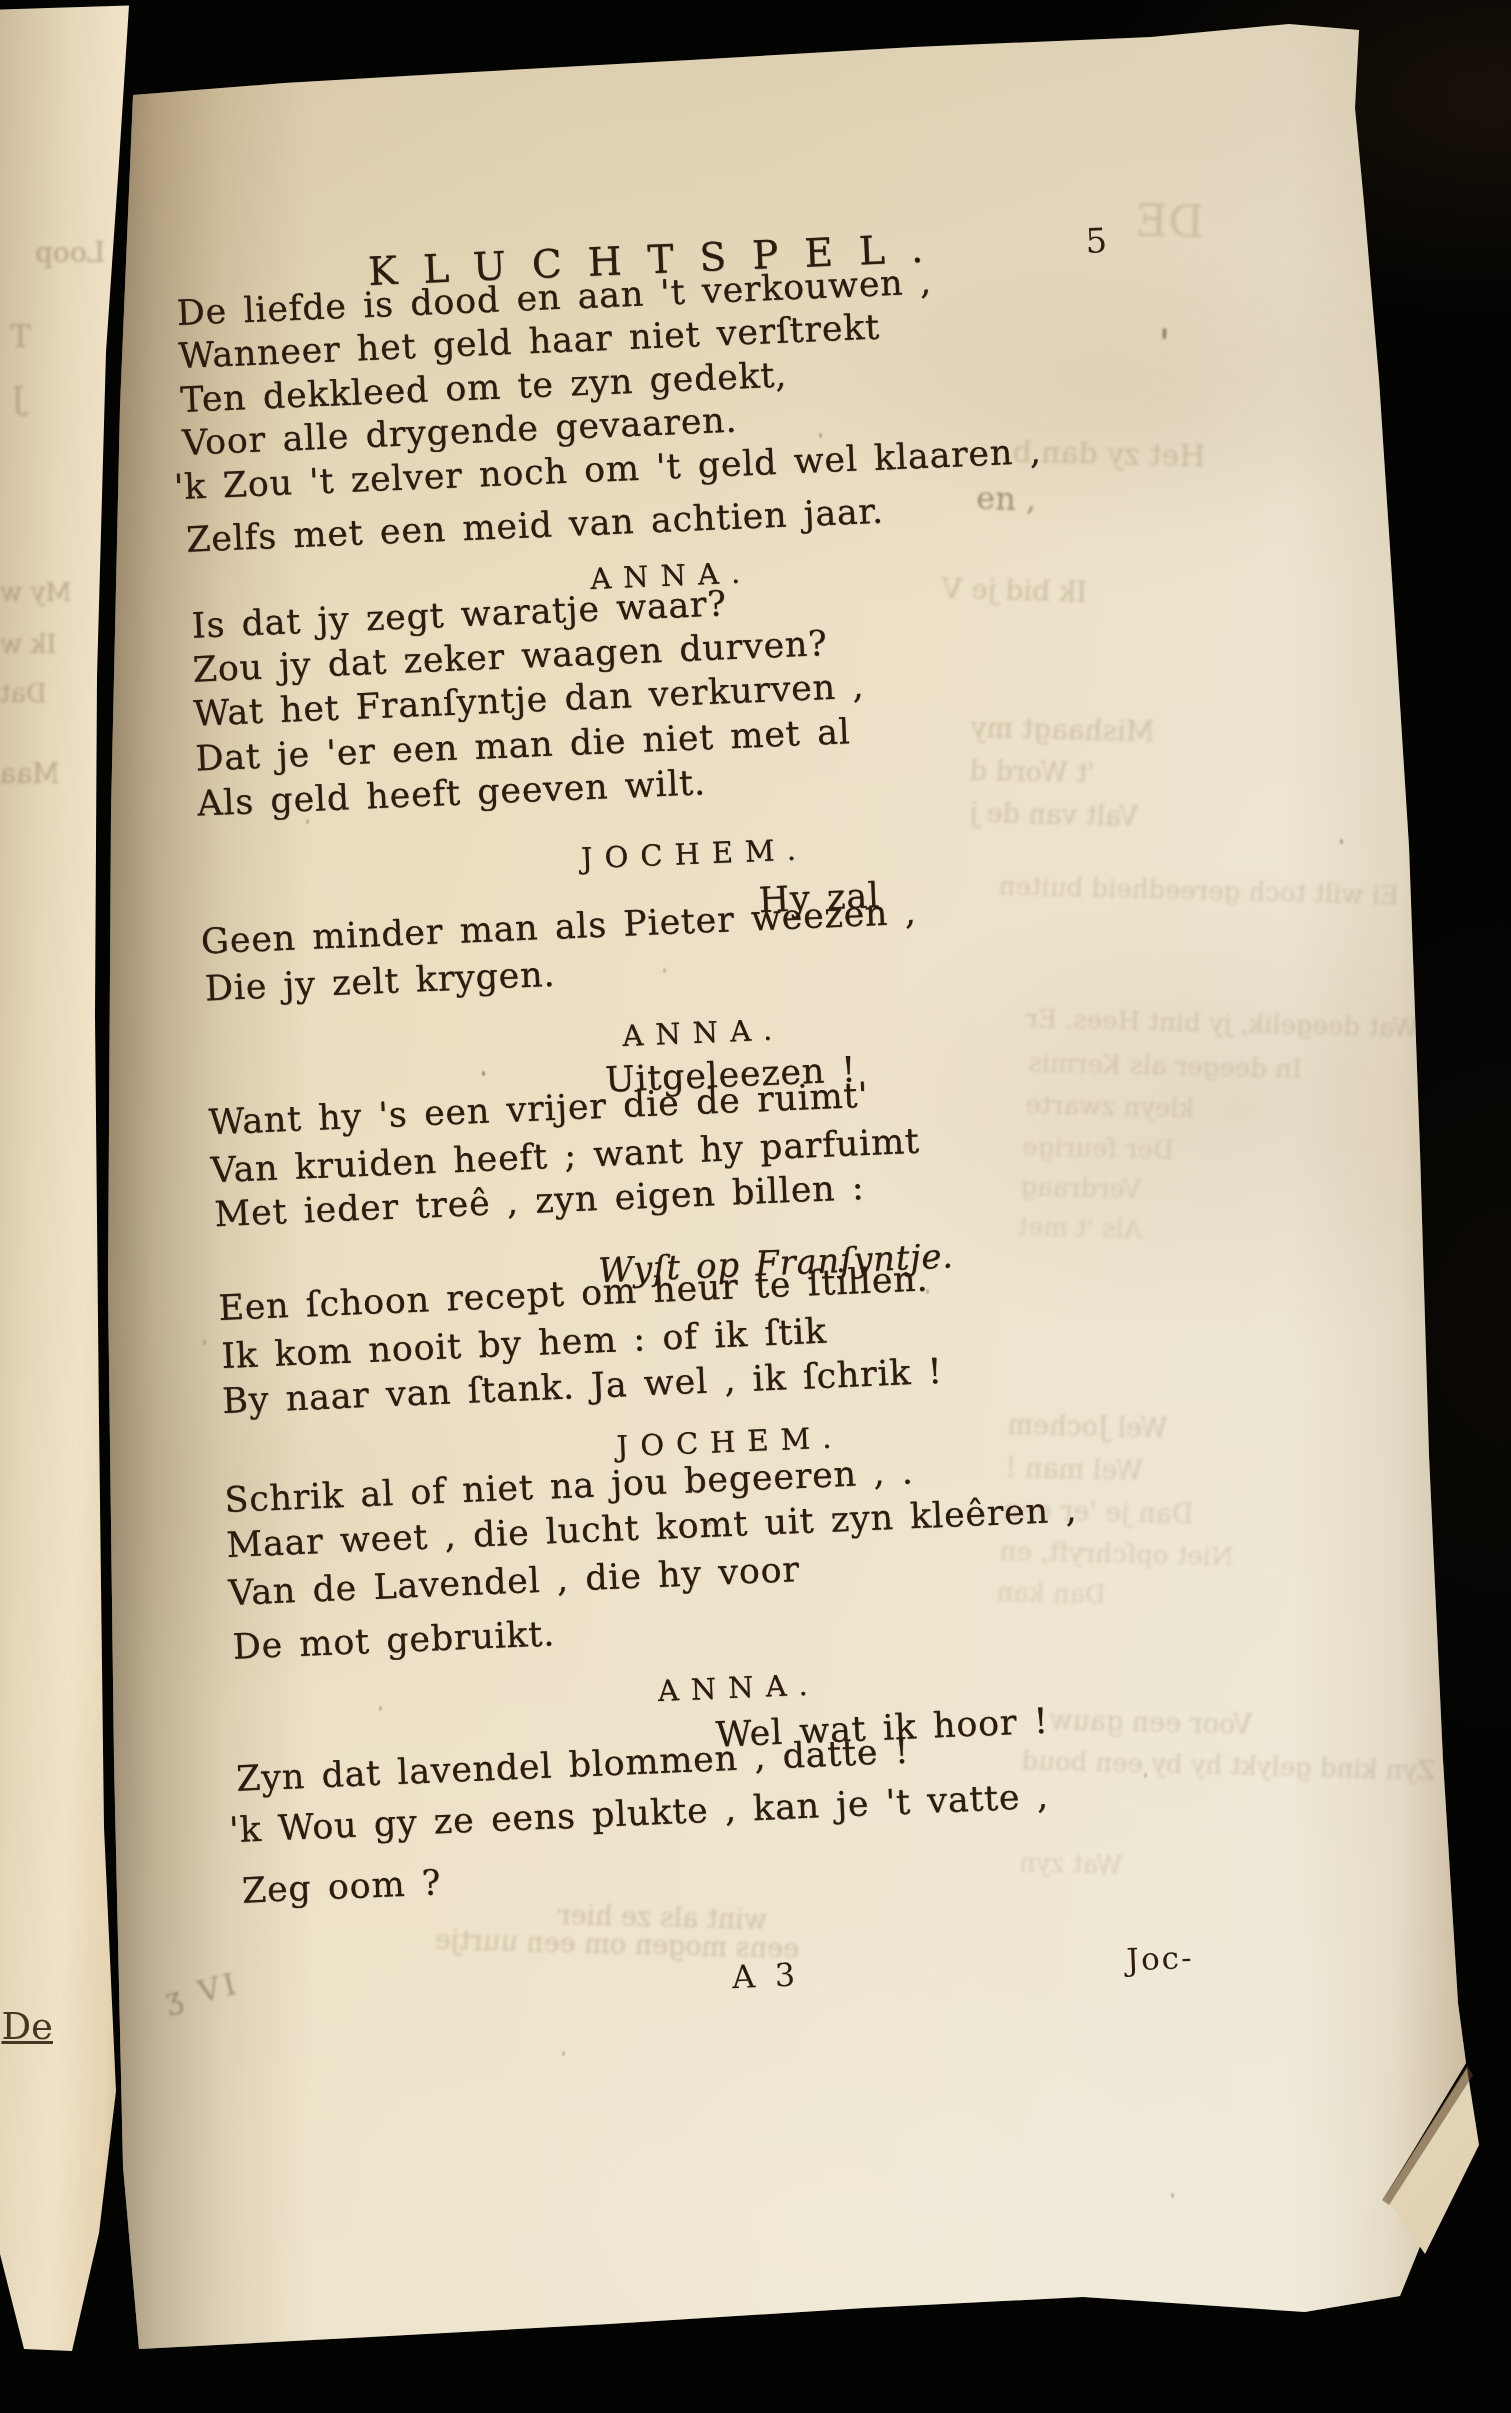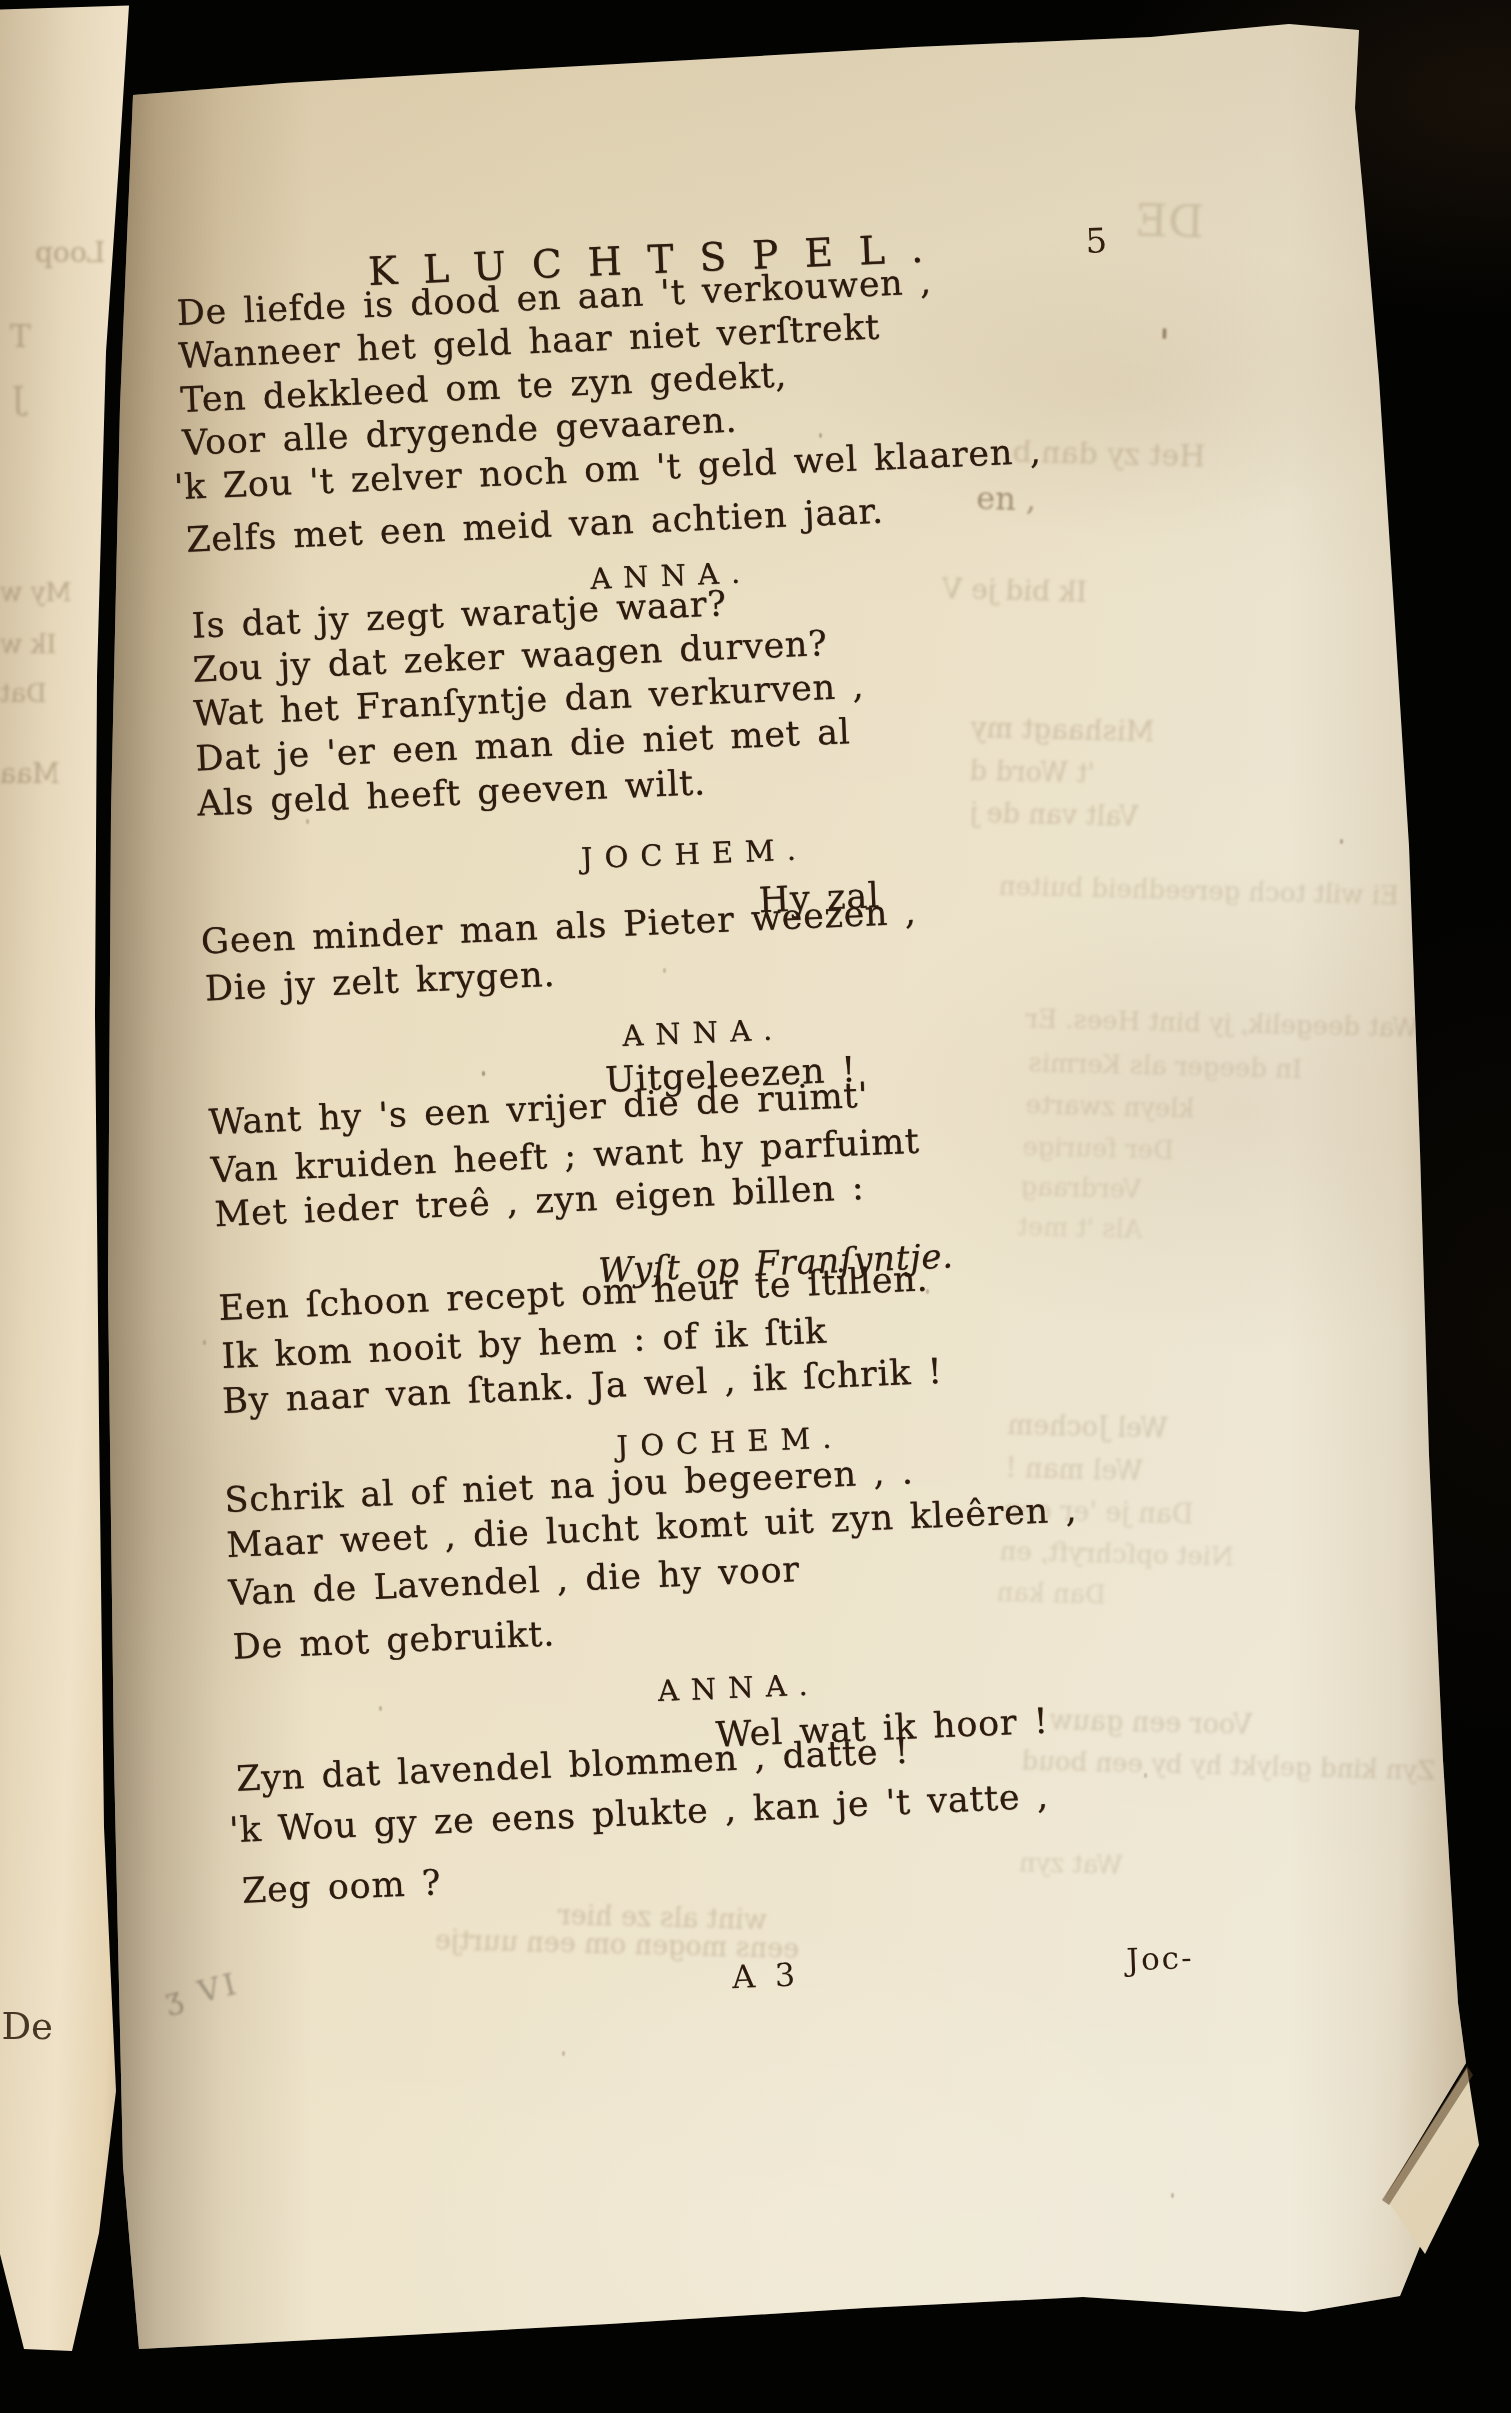--- a/index.html
+++ b/index.html
@@ -7,21 +7,21 @@
     background:
       radial-gradient(ellipse 609px 338px at 99% 4%, rgba(66,44,22,.35), transparent 65%),
       radial-gradient(ellipse 406px 609px at 100% 55%, rgba(40,26,12,.25), transparent 70%),
       #030302;
     font-family:"DejaVu Serif", serif;}
 
   
   #curl{position:absolute;left:0;top:0;width:162px;height:2413px;
     clip-path:polygon(0px 9.5px,129px 5.4px,119px 162px,106px 352px,97px 677px,95px 1015px,99px 1421px,104px 1827px,116px 2091px,99px 2233px,72px 2351px,24px 2349px,0px 2254px);
     background:linear-gradient(92deg,#cdbb9c 0%,#e6d7ba 30%,#efe2c8 52%,#e6d4b2 72%,#bba581 90%,#8d7856 100%);}
-  #curl .frag{position:absolute;white-space:pre;color:#7d6847;filter:blur(1.4px);}
+  #curl .frag{position:absolute;white-space:pre;color:#7d6847;filter:blur(1.4px);text-decoration:underline;}
   #curl .frag.darkink{color:#3a2817;filter:blur(0.4px);}
 
   
   #page{position:absolute;left:0;top:0;width:1512px;height:2413px;
     clip-path:polygon(133px 95px,284px 83px,474px 72px,690px 60px,914px 47px,1151px 37px,1289px 24px,1359px 30px,1355px 108px,1364px 203px,1379px 379px,1394px 609px,1409px 846px,1420px 1151px,1429px 1455px,1443px 1760px,1458px 2003px,1466px 2063px,1387px 2194px,1421px 2244px,1400px 2296px,1305px 2312px,1083px 2297px,865px 2308px,609px 2324px,352px 2338px,139px 2349px,123px 2166px,114px 1760px,108px 1286px,111px 812px,120px 406px);
     background:
       linear-gradient(90deg, rgba(74,55,28,.50) 105px, rgba(96,72,40,.30) 156px, rgba(130,102,60,.14) 223px, rgba(0,0,0,0) 311px),
       linear-gradient(270deg, rgba(118,88,48,.28) 41px, rgba(150,118,72,.12) 115px, rgba(0,0,0,0) 223px),
       linear-gradient(178deg, rgba(120,90,40,.12) 2%, rgba(0,0,0,0) 26%, rgba(255,255,248,.10) 68%, rgba(255,255,250,.20) 92%),
       linear-gradient(97deg,#d3bd9b 0%,#e2d2b2 9%,#e8dabd 18%,#eadec0 32%,#ebe0c5 48%,#ece2c9 62%,#ece4cf 76%,#ede6d3 90%,#e2d4b6 98%);}

